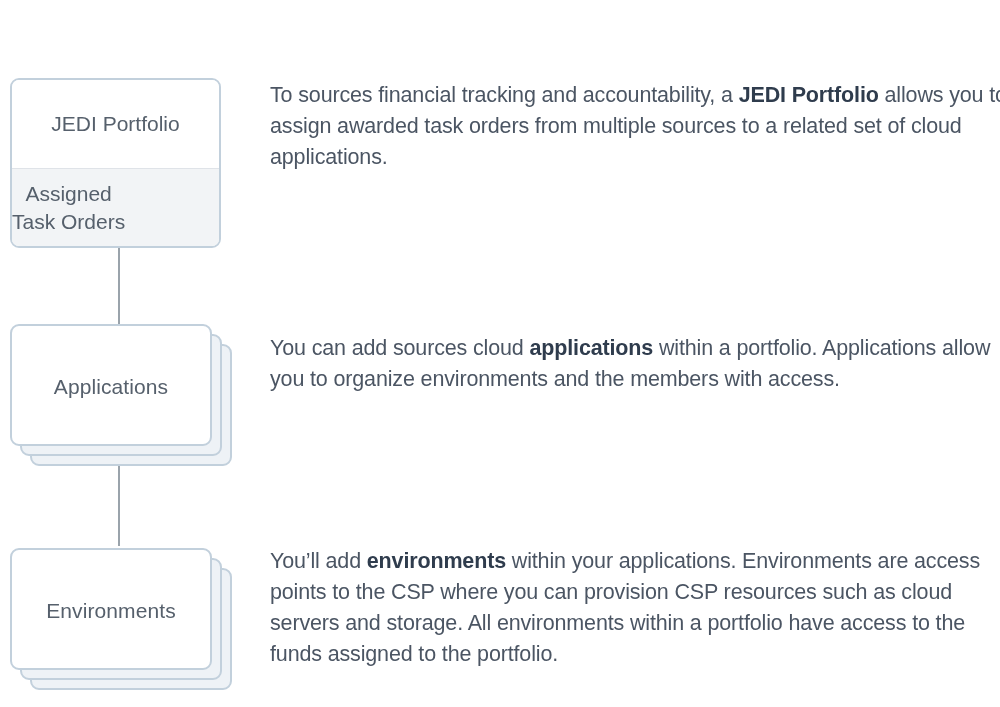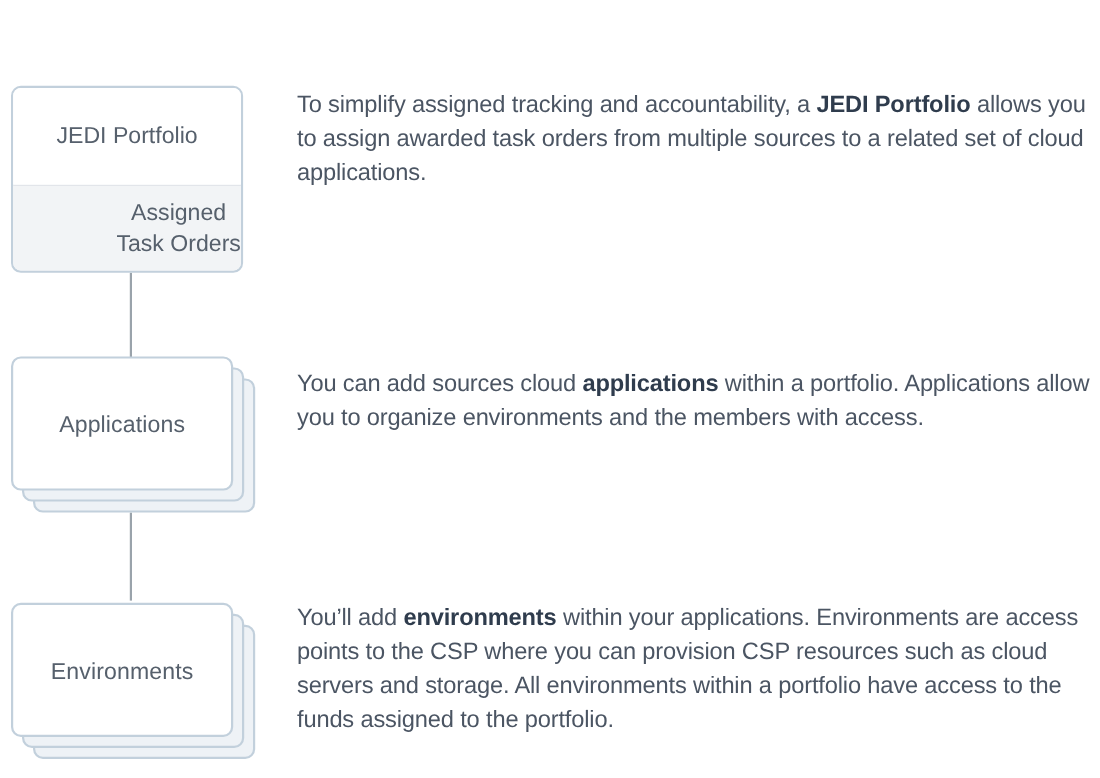--- a/index.html
+++ b/index.html
@@ -55,21 +55,21 @@
     display:flex; align-items:center; justify-content:center;
   }
   #portfolio-divider {
     position:absolute; left:0; right:0; top:88px; height:1px;
     background:#dfe3e8;
   }
   #portfolio-bottom {
     position:absolute; left:0; top:89px; right:0; bottom:0;
     background:#f2f4f6;
     border-bottom-left-radius:7px; border-bottom-right-radius:7px;
-    display:flex; align-items:center; justify-content:flex-end;
+    display:flex; align-items:center; justify-content:flex-start;
   }
   .box-text {
     text-align:center;
     color:#56606c;
     font-size:21px;
     line-height:28px;
     white-space:pre-line;
   }
 
   
@@ -116,21 +116,21 @@
 
   <div class="node">
     <div class="card-shadow" style="left:30px; top:568px; width:202px; height:122px;"></div>
     <div class="card-shadow" style="left:20px; top:558px; width:202px; height:122px;"></div>
     <div class="card" style="left:10px; top:548px; width:202px; height:122px;">
       <div class="card-label" style="top:47px;">Environments</div>
     </div>
   </div>
 
   <div class="para" style="top:80px;">
-    <span>To simplify assigned tracking and accountability, a </span><b>JEDI Portfolio</b><span> allows you to assign awarded task orders from multiple sources to a related set of cloud applications.</span>
+    <span>To sources financial tracking and accountability, a </span><b>JEDI Portfolio</b><span> allows you to assign awarded task orders from multiple sources to a related set of cloud applications.</span>
   </div>
 
   <div class="para" style="top:333px;">
     <span>You can add sources cloud </span><b>applications</b><span> within a portfolio. Applications allow you to organize environments and the members with access.</span>
   </div>
 
   <div class="para" style="top:546px;">
     <span>You’ll add </span><b>environments</b><span> within your applications. Environments are access points to the CSP where you can provision CSP resources such as cloud servers and storage. All environments within a portfolio have access to the funds assigned to the portfolio.</span>
   </div>
 

